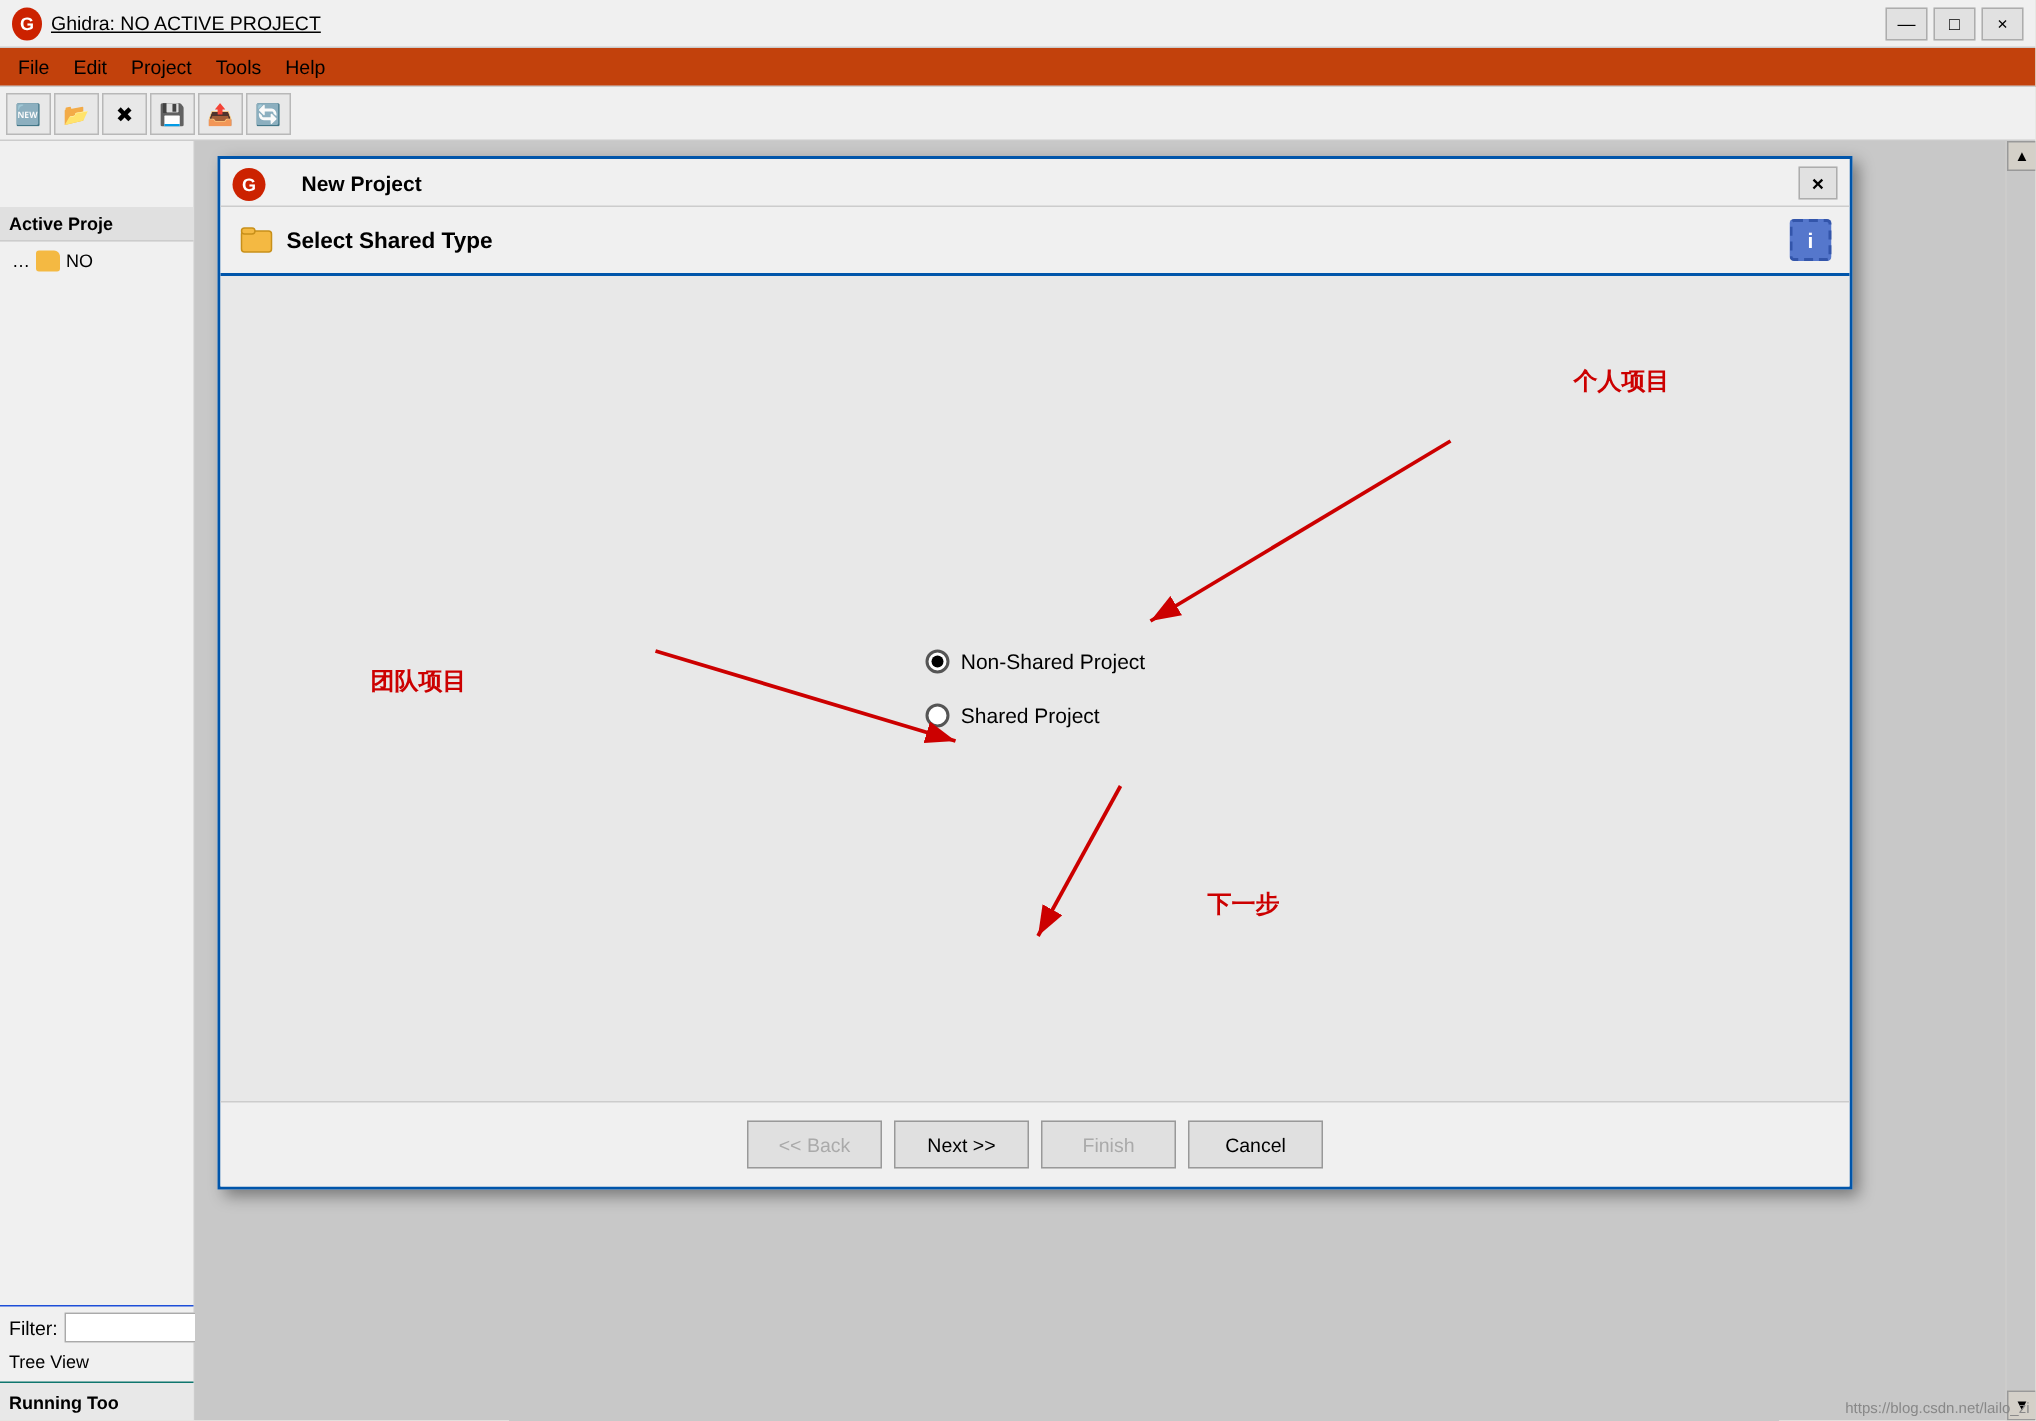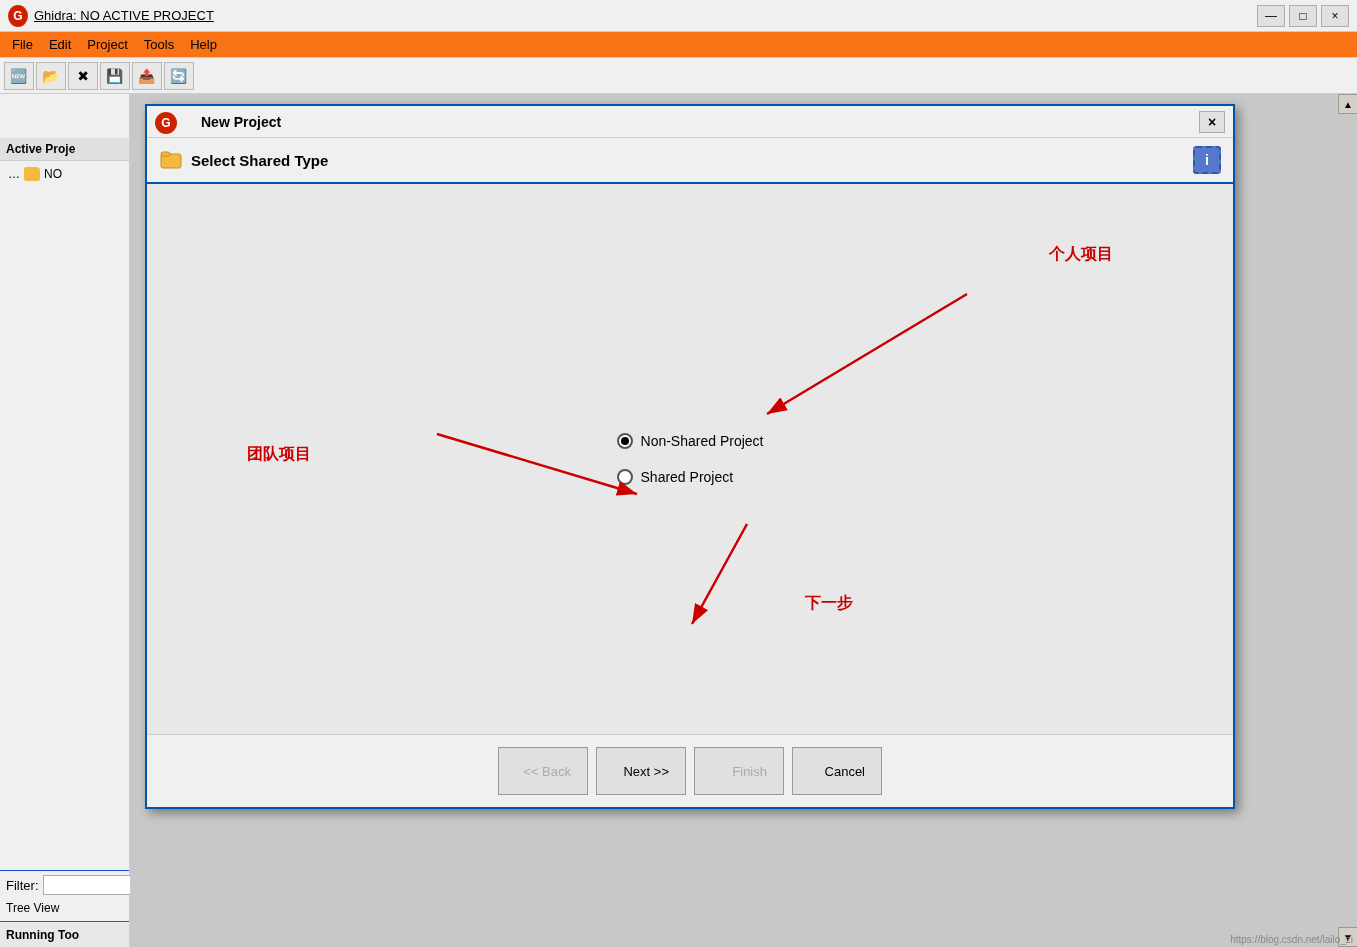--- a/index.html
+++ b/index.html
@@ -58,21 +58,21 @@
       cursor: pointer;
       display: flex;
       align-items: center;
       justify-content: center;
       font-size: 12px;
     }
 
     
     .menu-bar {
       height: 26px;
-      background: #f97316;
+      background: #c2410c;
       display: flex;
       align-items: center;
       padding: 0 4px;
       border-bottom: 1px solid #ccc;
     }
     .menu-item {
       padding: 2px 8px;
       cursor: pointer;
       font-size: 13px;
     }
@@ -335,27 +335,26 @@
     .dialog-footer {
       padding: 12px 16px;
       background: #f0f0f0;
       border-top: 1px solid #ccc;
       display: flex;
       justify-content: center;
       gap: 8px;
     }
     .footer-btn {
       min-width: 90px;
-      height: 48px;
+      height: 32px;
       background: #e0e0e0;
       border: 1px solid #999;
       padding: 0 16px;
       cursor: pointer;
       font-size: 13px;
-      text-align: right;
     }
     .footer-btn:disabled { color: #aaa; cursor: default; }
 
     
     .right-scrollbar {
       width: 20px;
       background: #d4d0c8;
       border-left: 1px solid #ccc;
       display: flex;
       flex-direction: column;

